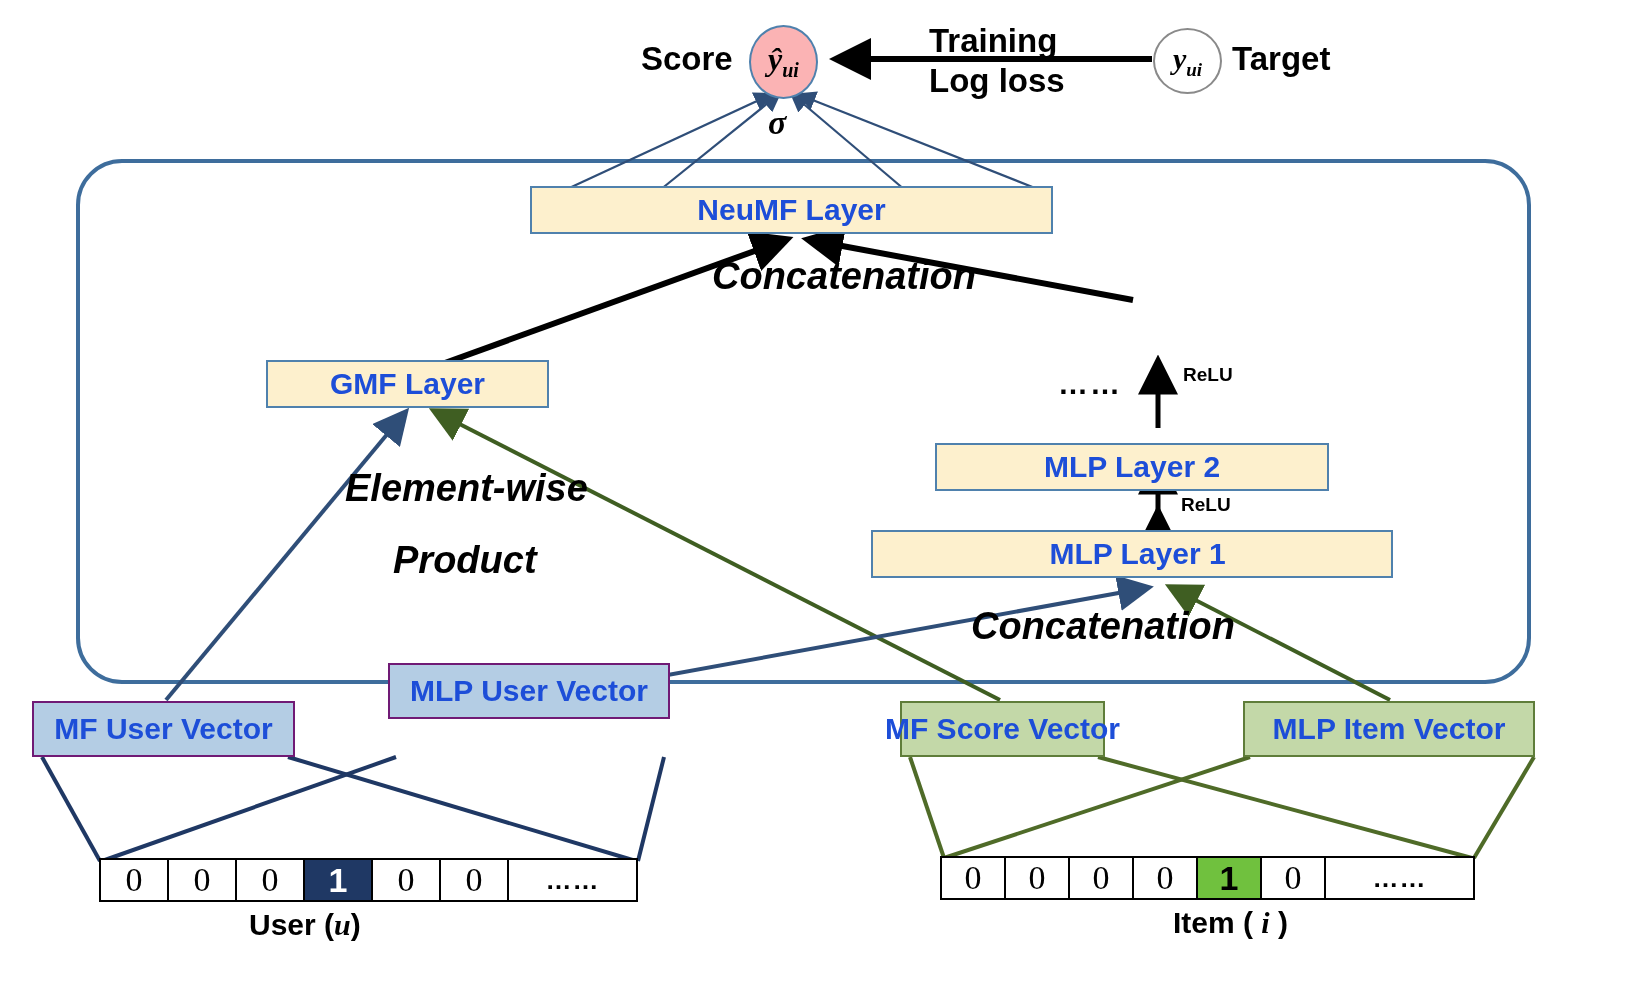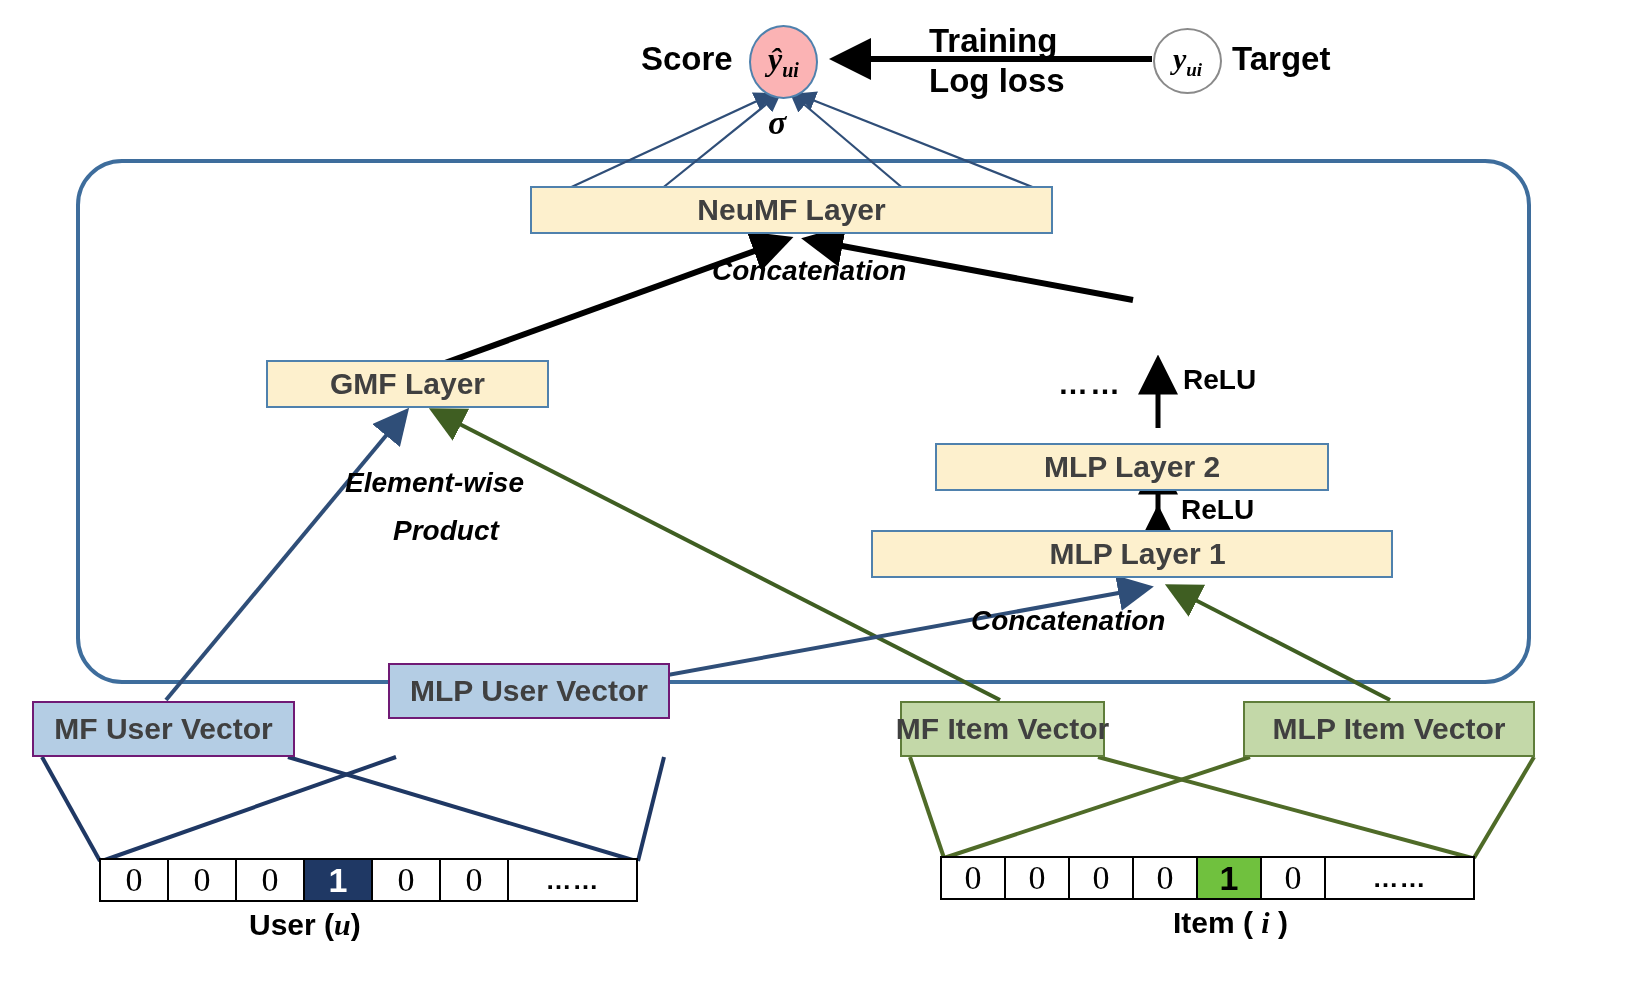--- a/index.html
+++ b/index.html
@@ -1,29 +1,29 @@
 <!DOCTYPE html>
 <html><head>
 <meta charset="utf-8">
 <style>
   html,body{margin:0;padding:0;background:#ffffff;}
   body{font-family:"Liberation Sans", sans-serif;}
   #stage{position:relative;width:1640px;height:995px;background:#fff;overflow:hidden;}
   svg#wires{position:absolute;left:0;top:0;width:1640px;height:995px;pointer-events:none;}
 
   .box{position:absolute;box-sizing:border-box;display:flex;align-items:center;justify-content:center;
-       font-weight:bold;color:#404040;white-space:nowrap;}
+       font-weight:bold;color:#1d4ed8;white-space:nowrap;}
   .layer-box{background:#fdf0cd;border:2px solid #4f81ad;font-size:30px;}
   .user-box{background:#b4cde4;border:2px solid #701a75;font-size:30px;}
   .item-box{background:#c3d8a8;border:2px solid #5f7d3a;font-size:30px;}
 
   .lbl{position:absolute;font-weight:bold;color:#000;white-space:nowrap;}
   .lbl-big{font-size:33px;}
-  .lbl-ital{font-style:italic;font-weight:bold;font-size:28px;}
-  .lbl-relu{font-size:28px;font-weight:bold;}
+  .lbl-ital{font-style:italic;font-weight:bold;font-size:38px;}
+  .lbl-relu{font-size:19px;font-weight:bold;}
   .lbl-dots{font-size:30px;font-weight:bold;letter-spacing:2px;}
 
   .ellipse{position:absolute;border-radius:50%;display:flex;align-items:center;justify-content:center;}
   #score-node{background:#fbb3b4;border:2px solid #4f81ad;}
   #target-node{background:#ffffff;border:2px solid #8a8a8a;}
 
   .mathi{font-family:"Liberation Serif", serif;font-style:italic;font-weight:bold;}
 
   
   .onehot{position:absolute;display:flex;box-sizing:border-box;border:2px solid #000;background:#fff;}
@@ -135,36 +135,36 @@
 
   <div class="box layer-box" style="left:871px;top:530px;width:522px;height:48px;padding-left:11px;">
     <span>MLP Layer 1</span>
   </div>
 
   <div class="lbl lbl-ital" style="left:712px;top:255px;">Concatenation</div>
 
   <div class="lbl lbl-ital" style="left:971px;top:605px;">Concatenation</div>
 
   <div class="lbl lbl-ital" style="left:345px;top:467px;">Element-wise</div>
-  <div class="lbl lbl-ital" style="left:393px;top:515px;">Product</div>
+  <div class="lbl lbl-ital" style="left:393px;top:539px;">Product</div>
 
   <div class="lbl lbl-dots" style="left:1058px;top:367px;">……</div>
   <div class="lbl lbl-relu" style="left:1183px;top:364px;">ReLU</div>
   <div class="lbl lbl-relu" style="left:1181px;top:494px;">ReLU</div>
 
   <div class="box user-box" style="left:32px;top:701px;width:263px;height:56px;">
     <span>MF User Vector</span>
   </div>
 
   <div class="box user-box" style="left:388px;top:663px;width:282px;height:56px;">
     <span>MLP User Vector</span>
   </div>
 
   <div class="box item-box" style="left:900px;top:701px;width:205px;height:56px;">
-    <span>MF Item Vector</span>
+    <span>MF Score Vector</span>
   </div>
 
   <div class="box item-box" style="left:1243px;top:701px;width:292px;height:56px;">
     <span>MLP Item Vector</span>
   </div>
 
   <div class="onehot" id="user-onehot" style="left:99px;top:858px;width:539px;height:44px;">
       <div class="cell" style="flex: 0 0 68px;">0</div>
       <div class="cell" style="flex: 0 0 68px;">0</div>
       <div class="cell" style="flex: 0 0 68px;">0</div>

